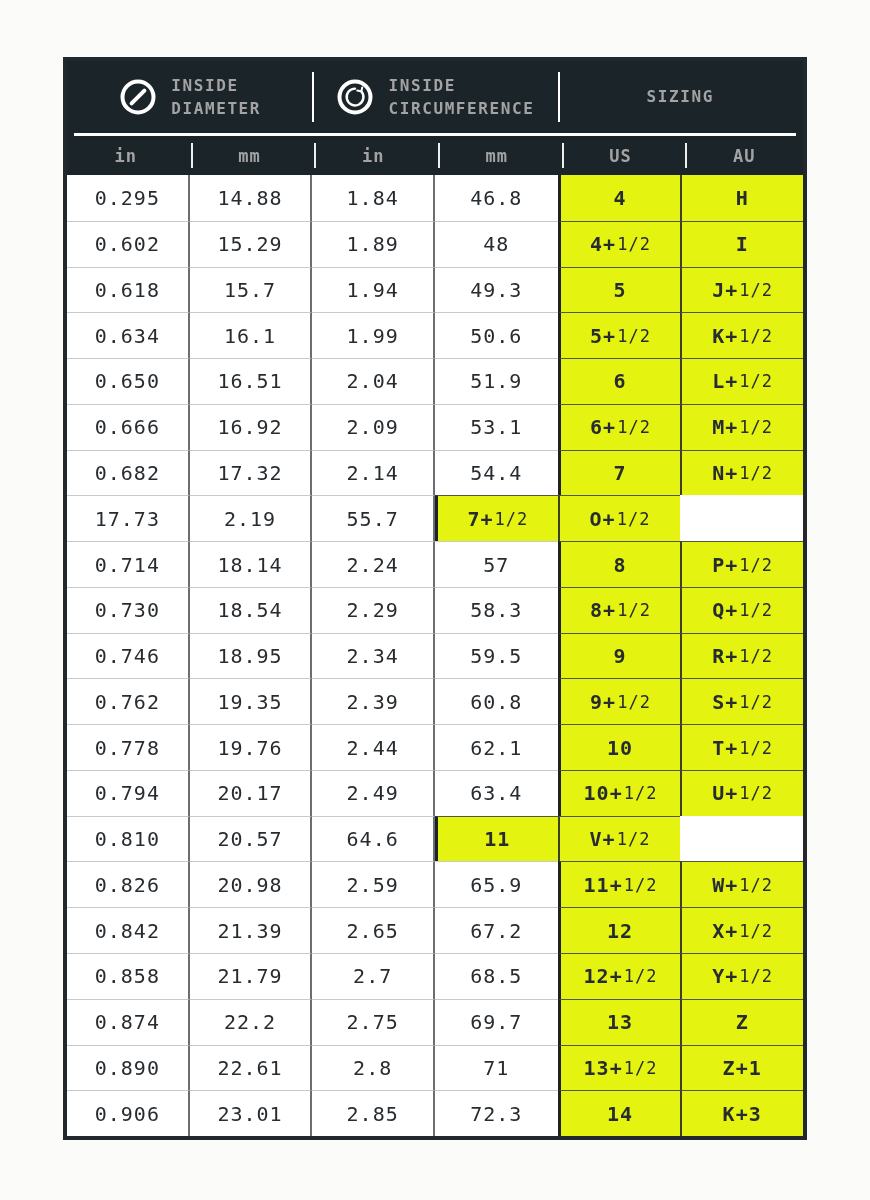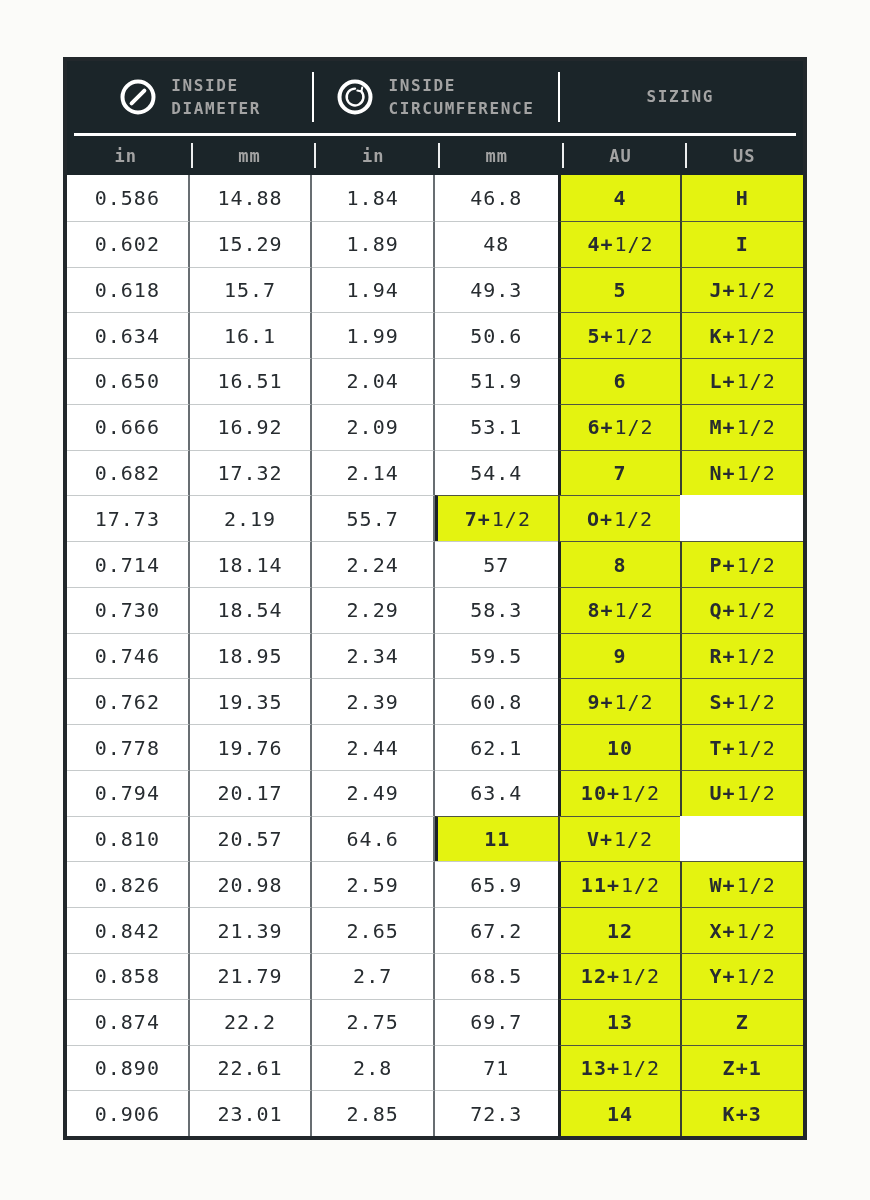--- a/index.html
+++ b/index.html
@@ -60,21 +60,21 @@
     box-sizing:border-box; overflow:hidden; white-space:nowrap;
   }
   .num { background:#ffffff; border-right:2px solid #686e72; }
   .row .num:nth-child(4) { border-right:none; }
   .us, .au { background:#e4f310; font-weight:bold; }
   .us { border-left:3px solid #1d2227; }
   .au { border-left:2px solid #3a4030; }
   .row + .row .num { border-top:1px solid #c6cacb; }
   .row + .row .us,
   .row + .row .au { border-top:1px solid #50563f; }
-  .frac { font-size:20px; font-weight:normal; margin-left:1px; letter-spacing:1px; }
+  .frac { font-size:17px; font-weight:normal; margin-left:1px; letter-spacing:1px; }
 </style>
 </head>
 <body>
 
 <div class="sheet">
   <div class="chart-card">
 
     <div class="thead">
       <div class="head-main">
 
@@ -114,29 +114,29 @@
 
       </div>
 
       <div class="head-rule"></div>
 
       <div class="head-sub">
         <div class="hc">in</div>
         <div class="hc">mm</div>
         <div class="hc">in</div>
         <div class="hc">mm</div>
+        <div class="hc">US</div>
         <div class="hc">AU</div>
-        <div class="hc">US</div>
       </div>
     </div>
 
     <div class="tbody">
 
         <div class="row">
-          <div class="c num">0.586</div>
+          <div class="c num">0.295</div>
           <div class="c num">14.88</div>
           <div class="c num">1.84</div>
           <div class="c num">46.8</div>
           <div class="c us">
             <span>4</span>
             <span class="frac"></span>
           </div>
           <div class="c au">
             <span>H</span>
             <span class="frac"></span>

